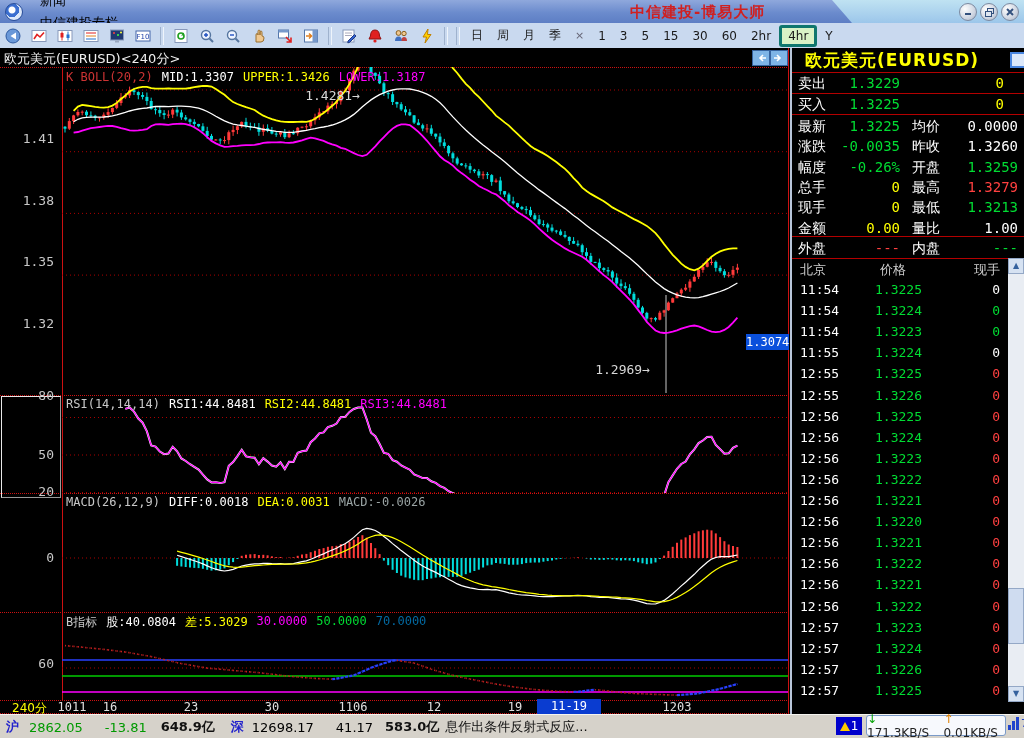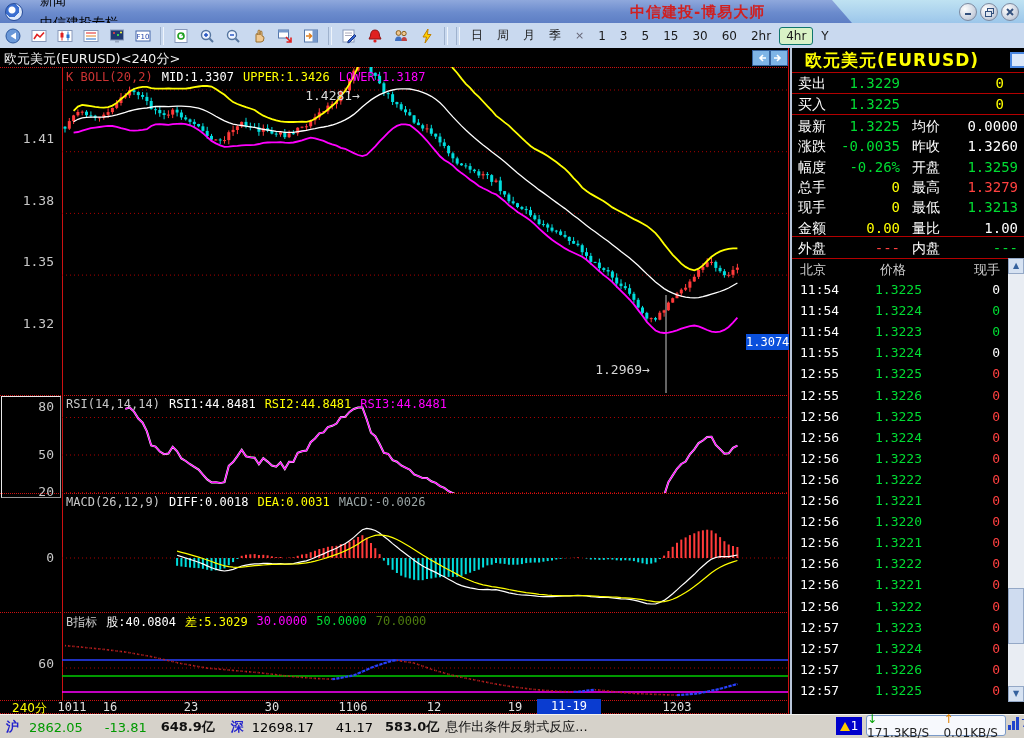--- a/index.html
+++ b/index.html
@@ -21,21 +21,21 @@
   .winbtns{position:absolute;right:5px;top:3px;display:flex;gap:3px;}
   .winbtn{width:16px;height:16px;border-radius:50%;border:1px solid #7d8aa0;
     background:radial-gradient(circle at 5px 5px,#fdfdfd,#cfd6e2 60%,#aab4c6);
     display:flex;align-items:center;justify-content:center;}
   
   .toolbar{left:0;top:23px;width:1024px;height:25px;background:#c9d9ef;border-bottom:1px solid #8ea6c8;
     display:flex;align-items:center;}
   .tbtn{width:24px;height:21px;margin:0 1px;display:flex;align-items:center;justify-content:center;text-align:right;}
   .tsep{width:2px;height:18px;margin:0 4px;border-left:1px solid #9fb2cd;border-right:1px solid #eef4fb;}
   .tf{font-size:12px;color:#1a1a1a;padding:1px 6px;margin:0 1px;white-space:nowrap;}
-  .tf.active{background:#d9f2c6;border:1px solid #0f766e;border-radius:3px;}
+  .tf.active{background:#d9f2c6;border:3px solid #0f766e;border-radius:3px;}
   
   .chartwrap{left:0;top:48px;width:790px;height:666px;background:#000;}
   .chead{position:absolute;left:0;top:0;width:790px;height:19px;text-align:right;}
   .chead-title{position:absolute;left:4px;top:2px;font-size:13px;color:#efefef;white-space:nowrap;}
   .navbtn{position:absolute;top:2px;width:16px;height:14px;background:#7eb4e6;border:1px solid #35629e;
     display:flex;align-items:center;justify-content:center;}
   .redline{position:absolute;background:transparent;}
   .hline{border-top:1px dotted #cc1111;height:0;}
   .vline{border-left:1px solid #cc1111;width:0;}
   svg{position:absolute;overflow:hidden;display:block;}
@@ -58,21 +58,21 @@
   .qrestore{position:absolute;right:18px;top:4px;width:14px;height:12px;border:2px solid #4a86e0;background:#dce8fa;}
   .qsep{position:absolute;left:0;width:232px;border-top:1px solid #b40000;}
   .qlab{position:absolute;font-size:14px;color:#fff;white-space:nowrap;}
   .qval{position:absolute;font-size:14px;font-family:"DejaVu Sans Mono",monospace;text-align:right;white-space:nowrap;}
   .c-green{color:#00dd33;}
   .c-red{color:#ff4040;}
   .c-yellow{color:#ffff00;}
   .c-white{color:#ffffff;}
   .c-gray{color:#c8c8c8;}
   .c-magenta{color:#ff00ff;}
-  .c-blue{color:#4d7c0f;}
+  .c-blue{color:#0369a1;}
   .thead{position:absolute;font-size:13px;color:#cccccc;}
   .trow span{position:absolute;font-size:13px;font-family:"DejaVu Sans Mono",monospace;}
   
   .sbar{position:absolute;left:216px;top:210px;width:16px;height:444px;background:#e9edf3;}
   .sbtn{position:absolute;left:0;width:16px;height:16px;background:#d6e2f2;border:1px solid #94a8c6;
     box-sizing:border-box;text-align:center;line-height:13px;font-size:8px;color:#35629e;}
   .sthumb{position:absolute;left:0;width:16px;height:56px;background:#cfdcf0;border:1px solid #94a8c6;box-sizing:border-box;}
   
   .statusbar{left:0;top:714px;width:1024px;height:24px;background:#d6d2ca;border-top:1px solid #f5f4f0;
     display:flex;align-items:center;font-size:13px;}
@@ -918,21 +918,21 @@
         <line x1="671.0" y1="73.2" x2="675.4" y2="72.0" stroke="#2840ff" stroke-width="2.2" stroke-dasharray="3,1"></line>
       </svg>
 
     <div id="ylabs">
         <div class="gutlab" style="left: 0px; top: 83px;">1.41</div>
         <div class="gutlab" style="left: 0px; top: 145px;">1.38</div>
         <div class="gutlab" style="left: 0px; top: 206px;">1.35</div>
         <div class="gutlab" style="left: 0px; top: 268px;">1.32</div>
       </div>
     <div id="rsilabs">
-        <div class="gutlab" style="left: 0px; top: 351px;">80</div>
+        <div class="gutlab" style="left: 0px; top: 340px;">80</div>
         <div class="gutlab" style="left: 0px; top: 399px;">50</div>
         <div class="gutlab" style="left: 0px; top: 436px;">20</div>
       </div>
     <div class="gutlab" style="left:0;top:502px;">0</div>
     <div class="gutlab" style="left:0;top:608px;">60</div>
 
     <div class="indlab" style="left:66px;top:22px;">
       <span style="color:#cc3333;">K  BOLL(20,2)</span>
       <span class="c-white">MID:1.3307</span>
       <span class="c-yellow">UPPER:1.3426</span>

